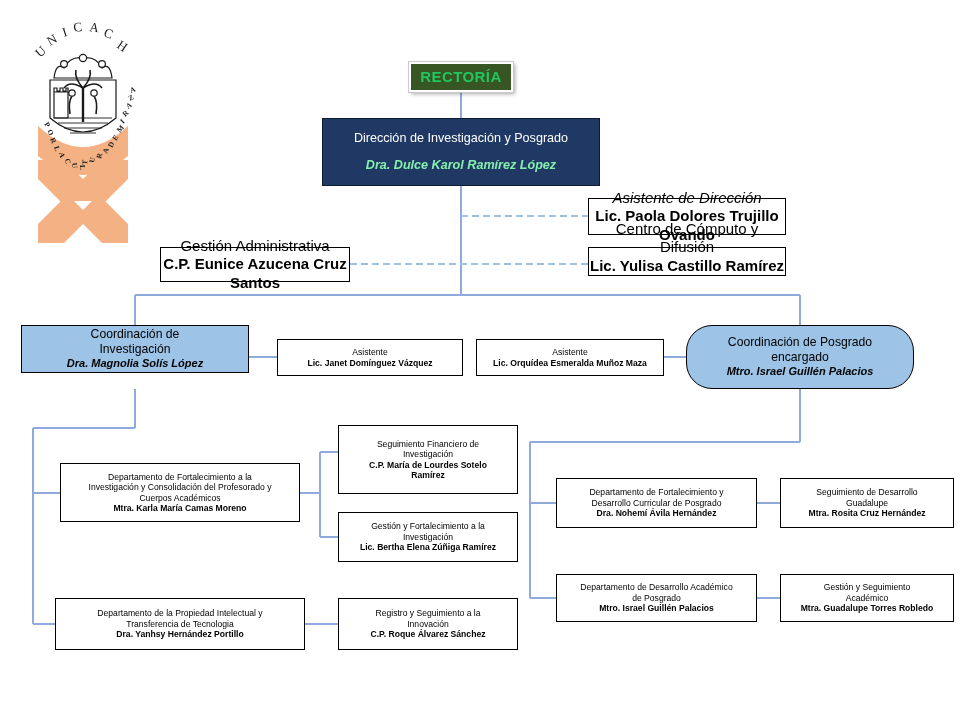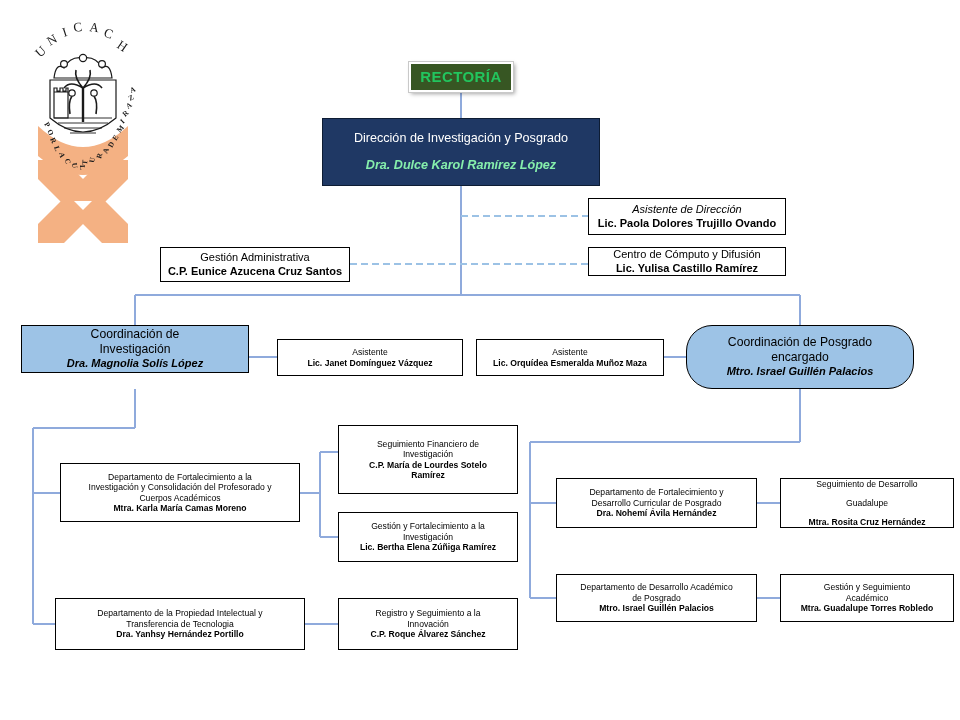--- a/index.html
+++ b/index.html
@@ -22,21 +22,21 @@
     background:#ffffff;border:1.3px solid #000000;
     z-index:5;
   }
   .node .t{display:block;width:100%;}
   .ttl{font-weight:400;}
   .ttl.it{font-style:italic;}
   .nm{font-weight:bold;}
 
   
   .sz-xs{font-size:8.6px;}
-  .sz-s{font-size:11px;}
+  .sz-s{font-size:15px;}
 
   
   #rectoria{
     background:#375623;border:2.5px solid #ffffff;
     color:#22c55e;font-size:15px;font-weight:bold;letter-spacing:.4px;
     box-shadow:0 0 0 1px #c9c9c9, 2px 2px 4px rgba(0,0,0,.35);
     z-index:7;
   }
   #direccion{
     background:#1F3864;border:1.6px solid #0d1c33;color:#ffffff;
@@ -241,21 +241,21 @@
     <span class="t ttl">Innovación</span>
     <span class="t nm">C.P. Roque Álvarez Sánchez</span>
   </div>
 
   <div class="node sz-xs" style="left:556px;top:478px;width:201px;height:50px;">
     <span class="t ttl">Departamento  de Fortalecimiento y</span>
     <span class="t ttl">Desarrollo  Curricular de Posgrado</span>
     <span class="t nm">Dra. Nohemí Ávila Hernández</span>
   </div>
 
-  <div class="node sz-xs" style="left:780px;top:478px;width:174px;height:50px;justify-content:space-between;">
+  <div class="node sz-xs" style="left:780px;top:478px;width:174px;height:50px;">
     <span class="t ttl">Seguimiento de Desarrollo</span>
     <span class="t ttl">Guadalupe</span>
     <span class="t nm">Mtra. Rosita Cruz Hernández</span>
   </div>
 
   <div class="node sz-xs" style="left:556px;top:574px;width:201px;height:48px;">
     <span class="t ttl">Departamento  de Desarrollo Académico</span>
     <span class="t ttl">de Posgrado</span>
     <span class="t nm">Mtro. Israel Guillén Palacios</span>
   </div>

